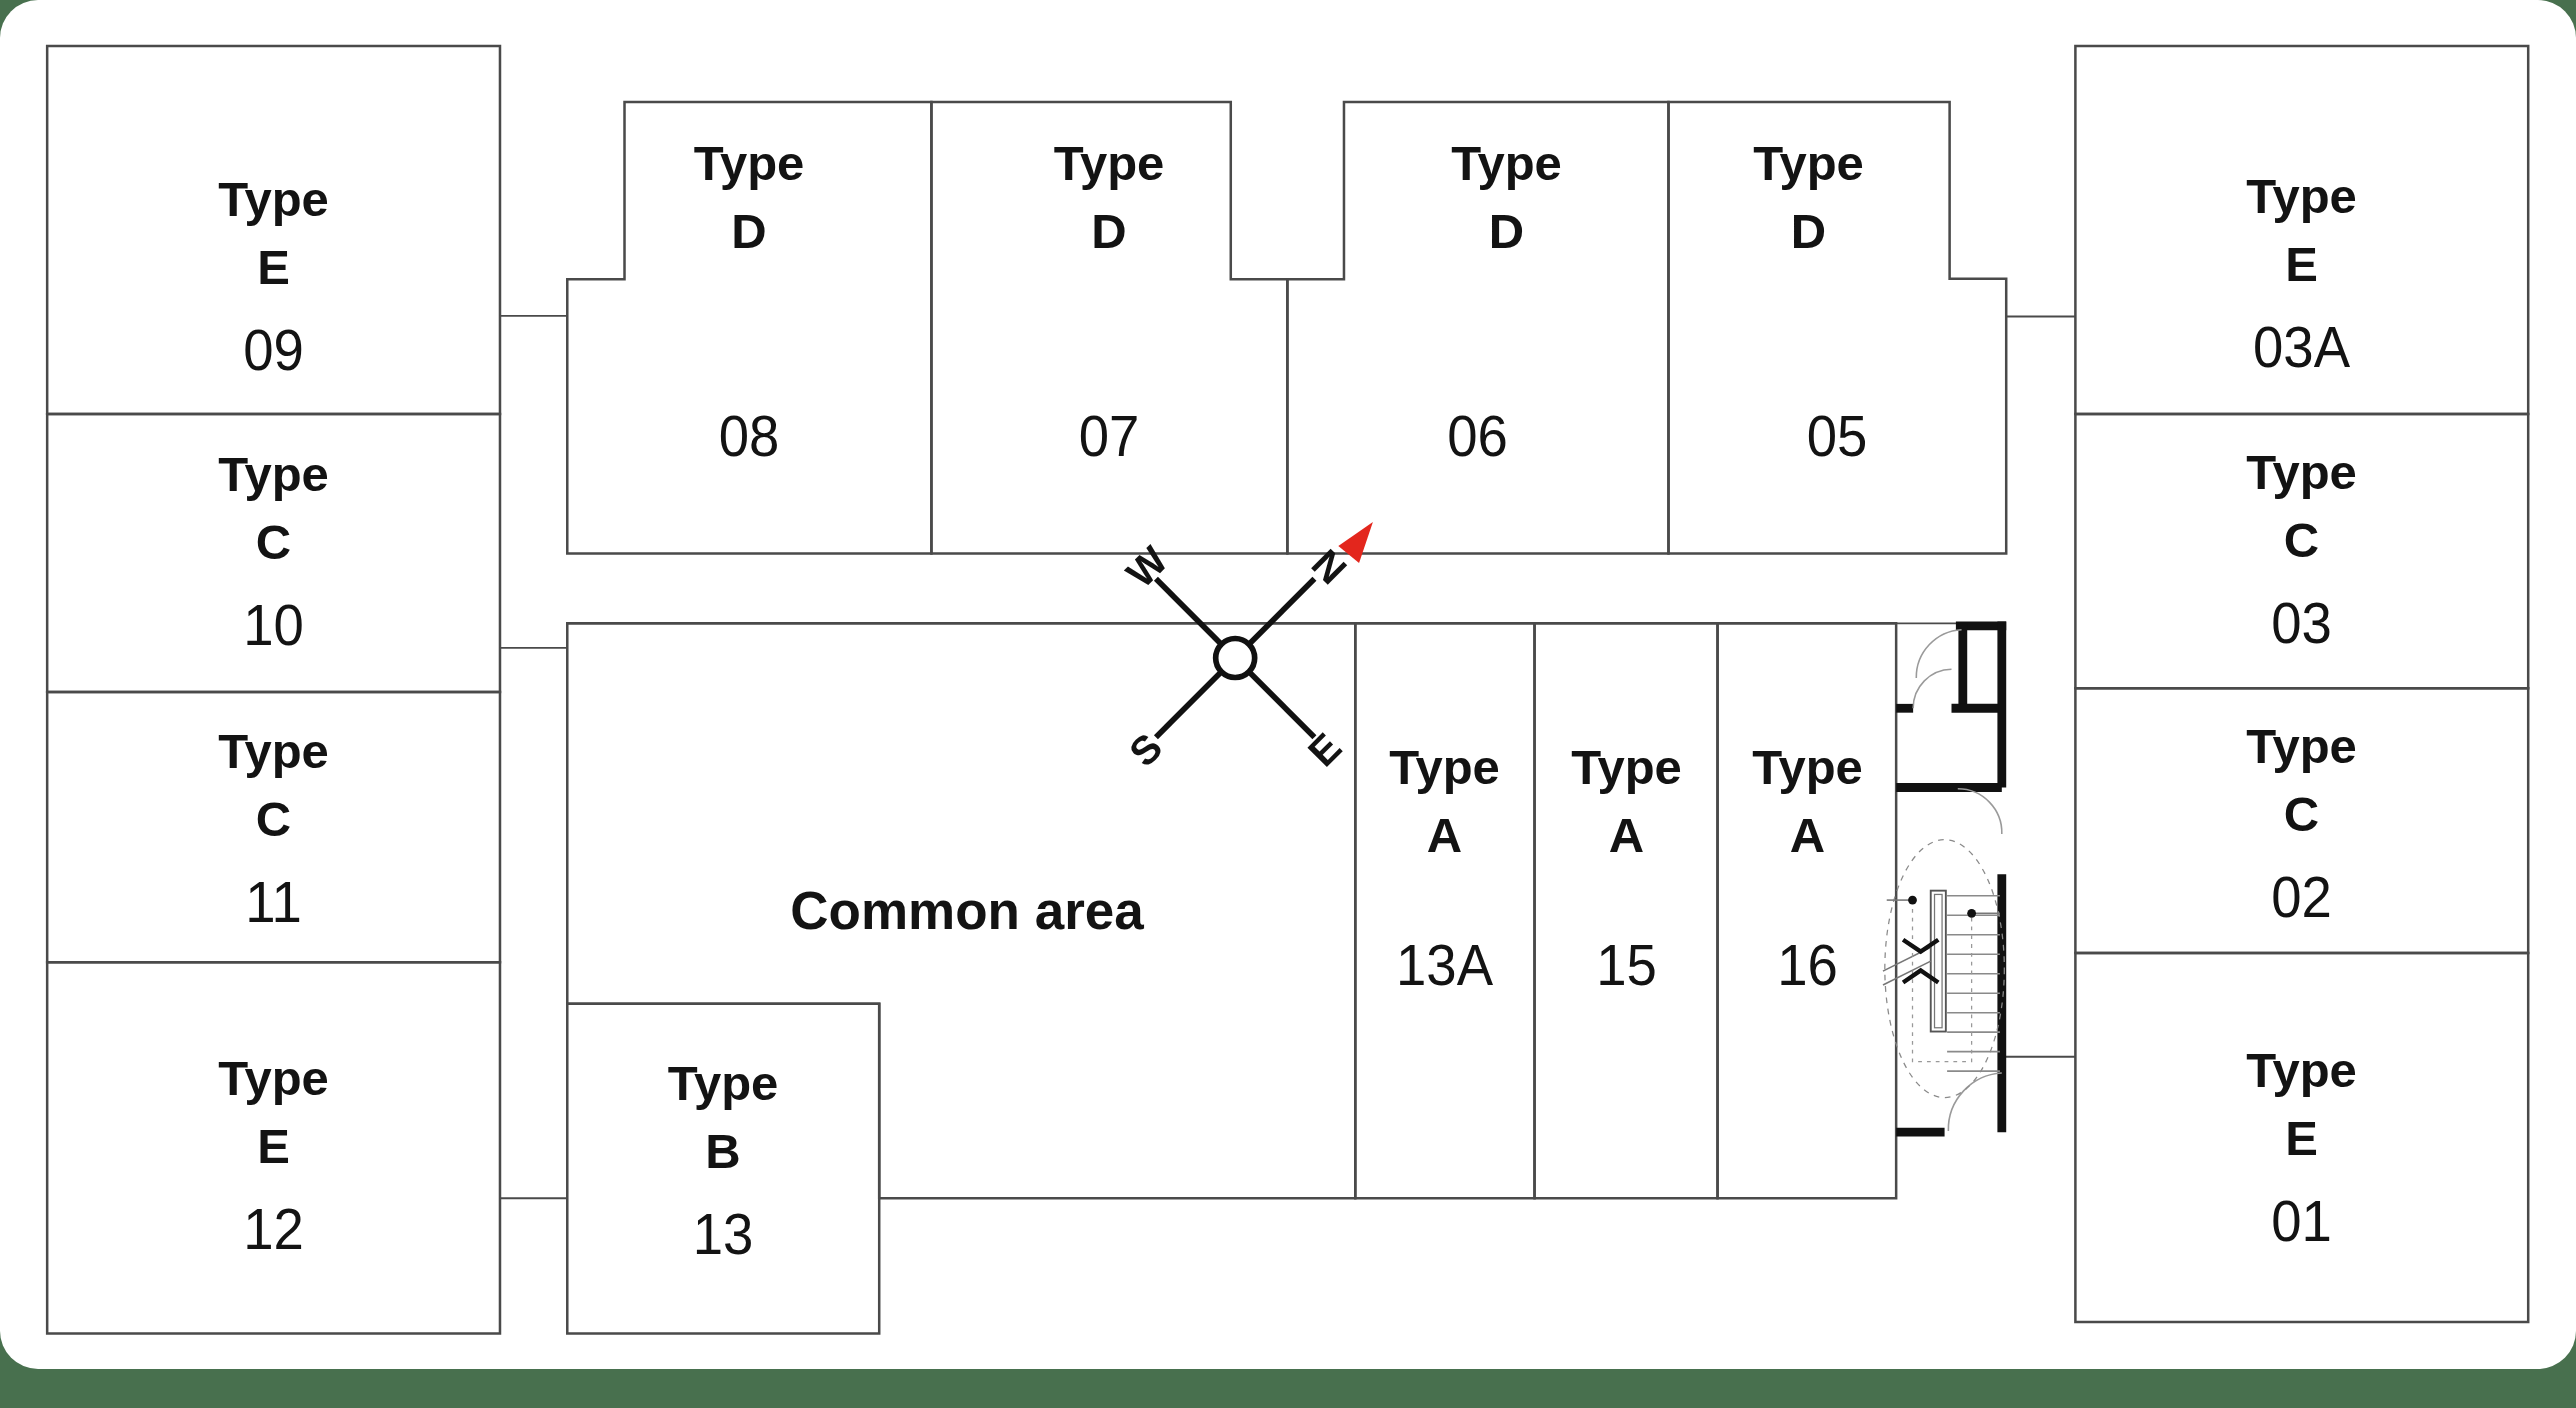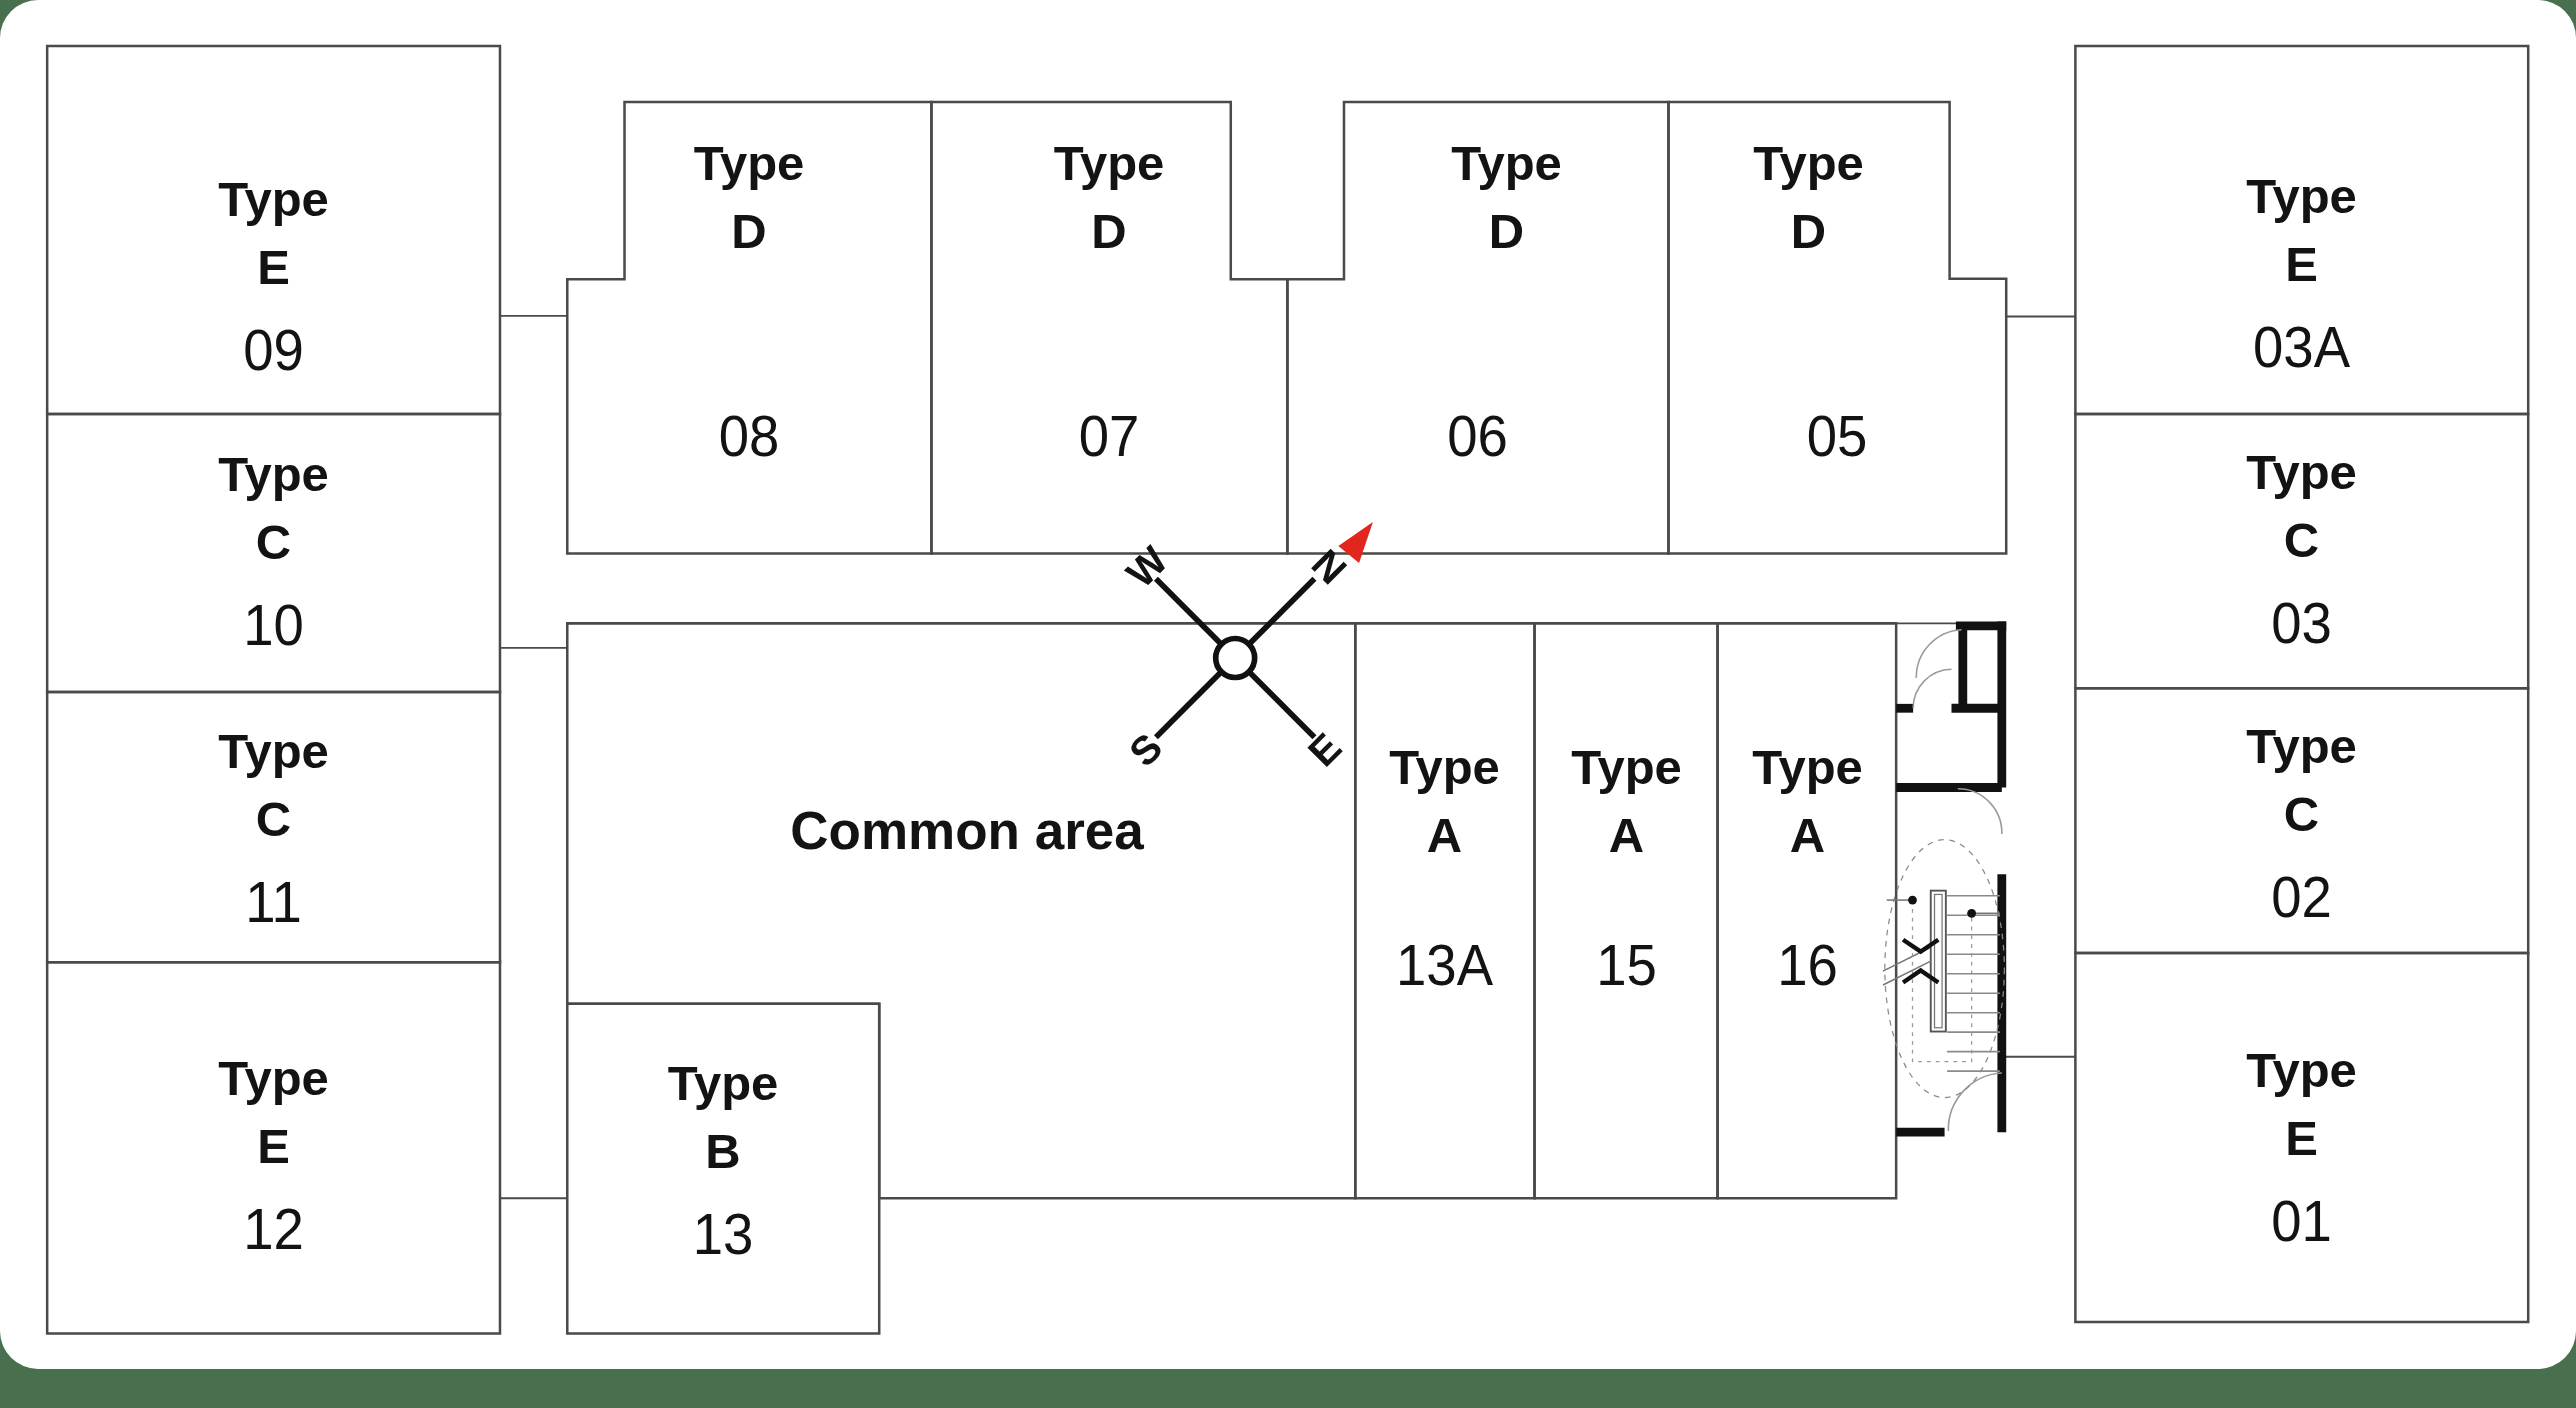--- a/index.html
+++ b/index.html
@@ -250,19 +250,19 @@
   <div class="tl">A</div>
 </div>
 <div class="num" style="left:1535px;width:183px;top:932px;">15</div>
 
 <div class="lbl" style="left:1718px;width:179px;top:733px;">
   <div class="tw">Type</div>
   <div class="tl">A</div>
 </div>
 <div class="num" style="left:1718px;width:179px;top:932px;">16</div>
 
-<div class="common-lbl" style="left:567px;width:800px;top:799px;">Common area</div>
+<div class="common-lbl" style="left:567px;width:800px;top:879px;">Common area</div>
 
 <div class="cl cl-n" style="left:1329px;top:567px;">N</div>
 <div class="cl cl-w" style="left:1147px;top:567px;">W</div>
 <div class="cl cl-s" style="left:1146px;top:750px;">S</div>
 <div class="cl cl-e" style="left:1325px;top:750px;">E</div>
 
 
 </body></html>

